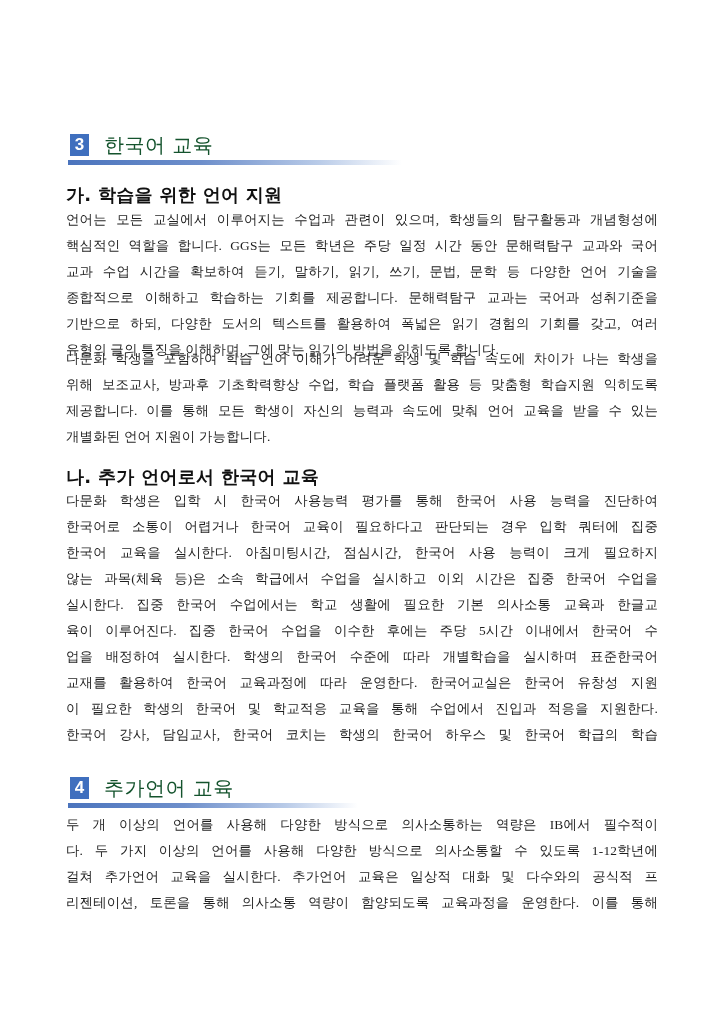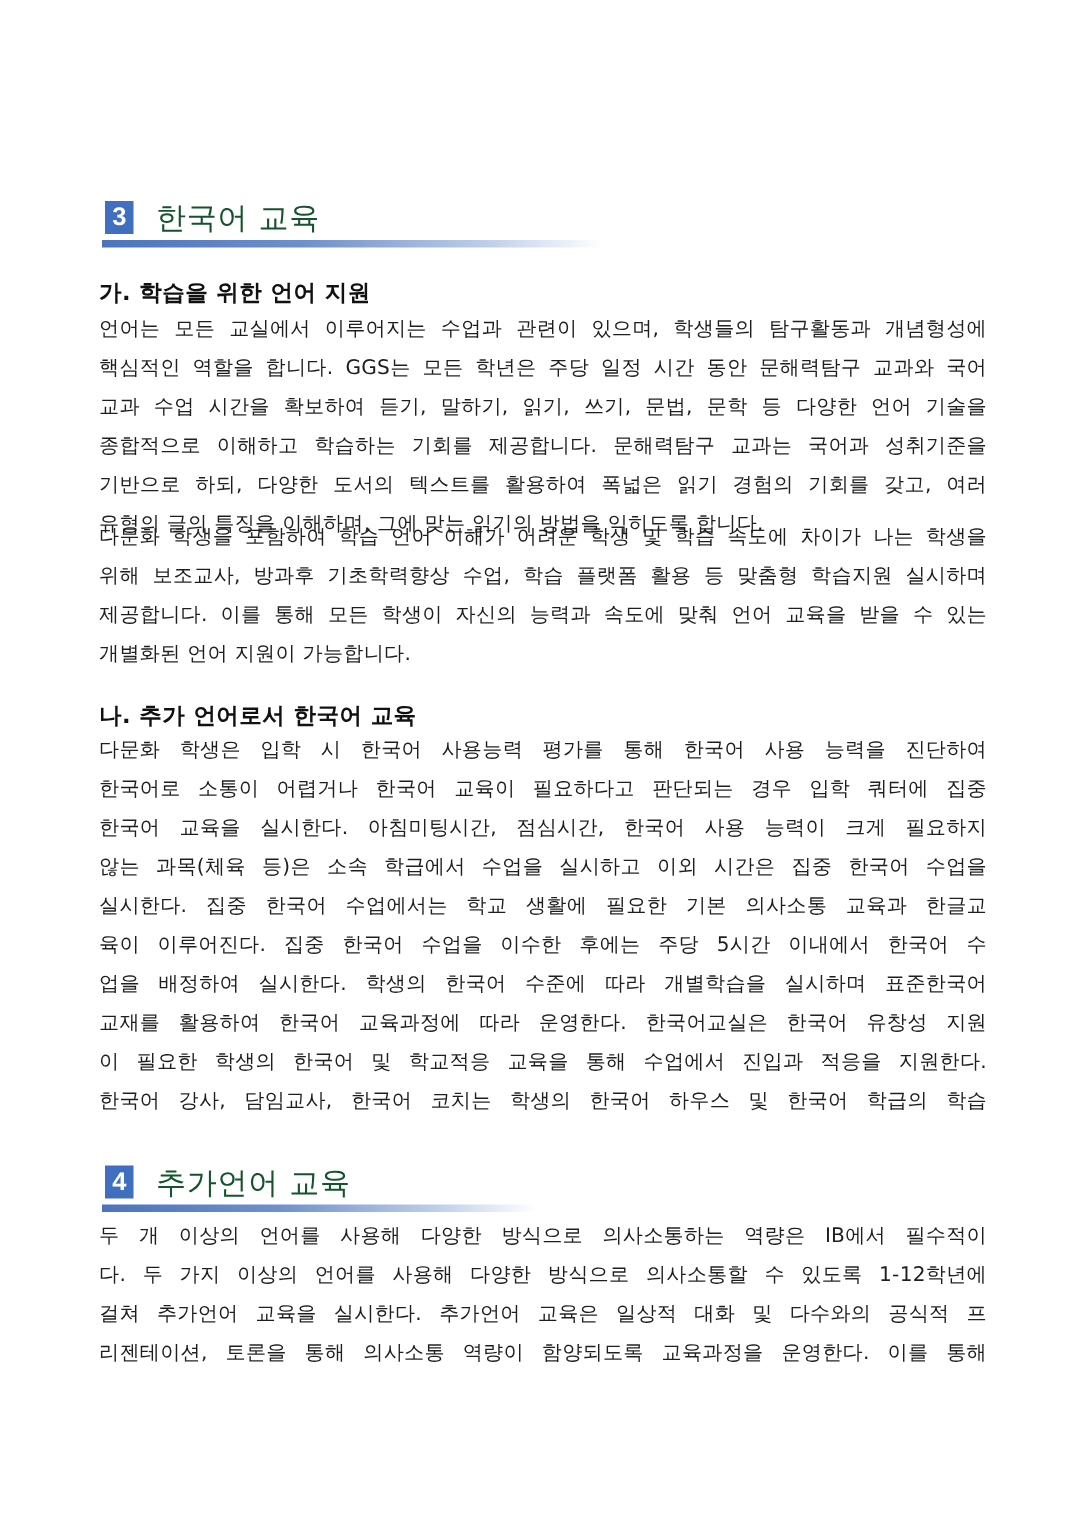--- a/index.html
+++ b/index.html
@@ -56,21 +56,21 @@
       position: absolute;
       left: 2px;
       top: 30px;
       height: 5px;
       background: linear-gradient(to right, #4b74bd 0%, #6e8fcb 40%, #b9cbe8 75%, rgba(255,255,255,0) 100%);
     }
     .sub-head {
       position: absolute;
       left: 0;
       font-family: "DejaVu Sans", sans-serif;
-      font-size: 15px;
+      font-size: 18px;
       font-weight: bold;
       color: #111111;
       line-height: 24px;
       letter-spacing: 0.3px;
     }
     .para {
       position: absolute;
       left: 0;
       width: 592px;
       font-family: "DejaVu Sans", sans-serif;
@@ -81,20 +81,21 @@
       text-align-last: left;
       letter-spacing: 0.2px;
     }
     .line {
       display: block;
       white-space: nowrap;
       text-align: justify;
       text-align-last: justify;
       height: 26px;
       overflow: visible;
+      font-family: Liberation Serif, serif;
     }
     .line.last {
       text-align-last: left;
     }
   </style>
 </head>
 <body>
 
 <div class="page">
 
@@ -110,21 +111,21 @@
     <span class="line"> 언어는 모든 교실에서 이루어지는 수업과 관련이 있으며, 학생들의 탐구활동과 개념형성에</span>
     <span class="line">핵심적인 역할을 합니다. GGS는 모든 학년은 주당 일정 시간 동안 문해력탐구 교과와 국어</span>
     <span class="line">교과 수업 시간을 확보하여 듣기, 말하기, 읽기, 쓰기, 문법, 문학 등 다양한 언어 기술을</span>
     <span class="line">종합적으로 이해하고 학습하는 기회를 제공합니다. 문해력탐구 교과는 국어과 성취기준을</span>
     <span class="line">기반으로 하되, 다양한 도서의 텍스트를 활용하여 폭넓은 읽기 경험의 기회를 갖고, 여러</span>
     <span class="line last">유형의 글의 특징을 이해하며, 그에 맞는 읽기의 방법을 익히도록 합니다.</span>
   </div>
 
   <div class="para" style="top:346px;">
     <span class="line"> 다문화 학생을 포함하여 학습 언어 이해가 어려운 학생 및 학습 속도에 차이가 나는 학생을</span>
-    <span class="line">위해 보조교사, 방과후 기초학력향상 수업, 학습 플랫폼 활용 등 맞춤형 학습지원 실시하며</span>
+    <span class="line">위해 보조교사, 방과후 기초학력향상 수업, 학습 플랫폼 활용 등 맞춤형 학습지원 익히도록</span>
     <span class="line">제공합니다. 이를 통해 모든 학생이 자신의 능력과 속도에 맞춰 언어 교육을 받을 수 있는</span>
     <span class="line last">개별화된 언어 지원이 가능합니다.</span>
   </div>
 
   <div class="sub-head" style="top:465px;text-align:right;">나. 추가 언어로서 한국어 교육</div>
 
   <div class="para" style="top:488px;">
     <span class="line"> 다문화 학생은 입학 시 한국어 사용능력 평가를 통해 한국어 사용 능력을 진단하여</span>
     <span class="line">한국어로 소통이 어렵거나 한국어 교육이 필요하다고 판단되는 경우 입학 쿼터에 집중</span>
     <span class="line">한국어 교육을 실시한다. 아침미팅시간, 점심시간, 한국어 사용 능력이 크게 필요하지</span>

